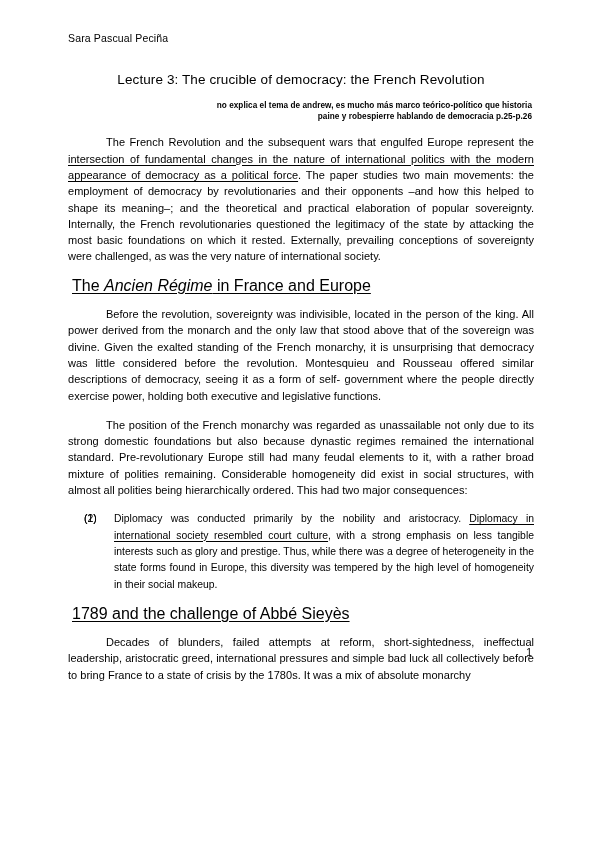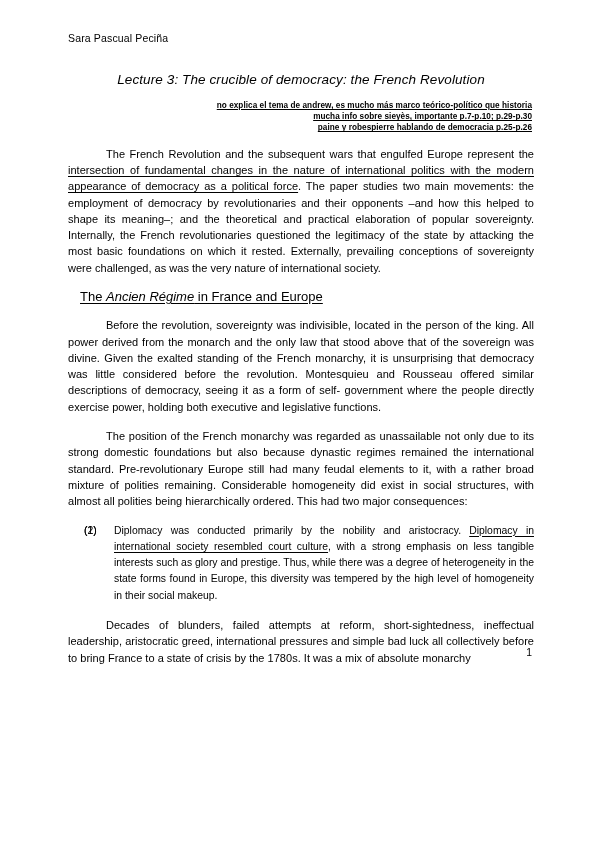--- a/index.html
+++ b/index.html
@@ -28,51 +28,49 @@
     line-height: 13px;
     letter-spacing: 0.15px;
     margin-bottom: 26px;
   }
   .doc-title {
     font-size: 13.5px;
     line-height: 17px;
     text-align: center;
     letter-spacing: 0.1px;
     margin-bottom: 12px;
-    font-style: italic;
   }
   .annotations {
     text-align: right;
     font-size: 8.2px;
     line-height: 11.2px;
     font-weight: bold;
     letter-spacing: 0.05px;
     margin-bottom: 12px;
     padding-right: 2px;
-    text-decoration: underline;
   }
   .annotations div {
     white-space: nowrap;
   }
   p.body {
     font-size: 11px;
     line-height: 16.3px;
     text-align: justify;
     text-justify: inter-word;
     margin: 0 0 13px 0;
     letter-spacing: 0.02px;
   }
   p.body.indent {
     text-indent: 38px;
   }
   h2.section {
-    font-size: 13px;
+    font-size: 16px;
     line-height: 16.3px;
     font-weight: normal;
-    margin: 0 0 12px 12px;
+    margin: 0 0 12px 4px;
     display: block;
   }
   h2.section .ul {
     text-decoration: underline;
     text-underline-offset: 2px;
   }
   .ital {
     font-style: italic;
   }
   .u {
@@ -115,21 +113,20 @@
 
 <div class="page">
   <div class="content">
 
     <div class="author">Sara Pascual Peciña</div>
 
     <div class="doc-title">Lecture 3: The crucible of democracy: the French Revolution</div>
 
     <div class="annotations">
       <div>no explica el tema de andrew, es mucho más marco teórico-político que historia</div>
-      <div>mucha info sobre sieyès, importante p.7-p.10; p.29-p.30</div>
       <div>paine y robespierre hablando de democracia p.25-p.26</div>
     </div>
 
     <p class="body indent"><span>The French Revolution and the subsequent wars that engulfed Europe represent the </span><span class="u">intersection of fundamental changes in the nature of international politics with the modern appearance of democracy as a political force</span><span>. The paper studies two main movements: the employment of democracy by revolutionaries and their opponents –and how this helped to shape its meaning–; and the theoretical and practical elaboration of popular sovereignty. Internally, the French revolutionaries questioned the legitimacy of the state by attacking the most basic foundations on which it rested. Externally, prevailing conceptions of sovereignty were challenged, as was the very nature of international society.</span></p>
 
     <h2 class="section"><span class="ul">The </span><span class="ul ital">Ancien Régime</span><span class="ul"> in France and Europe</span></h2>
 
     <p class="body indent">Before the revolution, sovereignty was indivisible, located in the person of the king. All power derived from the monarch and the only law that stood above that of the sovereign was divine. Given the exalted standing of the French monarchy, it is unsurprising that democracy was little considered before the revolution. Montesquieu and Rousseau offered similar descriptions of democracy, seeing it as a form of self- government where the people directly exercise power, holding both executive and legislative functions.</p>
 
     <p class="body indent">The position of the French monarchy was regarded as unassailable not only due to its strong domestic foundations but also because dynastic regimes remained the international standard. Pre-revolutionary Europe still had many feudal elements to it, with a rather broad mixture of polities remaining. Considerable homogeneity did exist in social structures, with almost all polities being hierarchically ordered. This had two major consequences:</p>
@@ -137,19 +134,20 @@
     <ol class="numlist">
       <li>
         <span class="marker">(1)</span>
       </li>
       <li>
         <span class="marker">(2)</span><span>Diplomacy was conducted primarily by the nobility and aristocracy. </span><span class="u">Diplomacy in international society resembled court culture</span><span>, with a strong emphasis on less tangible interests such as glory and prestige. Thus, while there was a degree of heterogeneity in the state forms found in Europe, this diversity was tempered by the high level of homogeneity in their social makeup.</span>
       </li>
     </ol>
 
 
+    <h2 class="section"><span class="ul">1789 and the challenge of Abbé Sieyès</span></h2>
 
     <p class="body indent">Decades of blunders, failed attempts at reform, short-sightedness, ineffectual leadership, aristocratic greed, international pressures and simple bad luck all collectively before to bring France to a state of crisis by the 1780s. It was a mix of absolute monarchy</p>
 
   </div>
 
   <div class="page-number">1</div>
 </div>
 
 </body></html>

